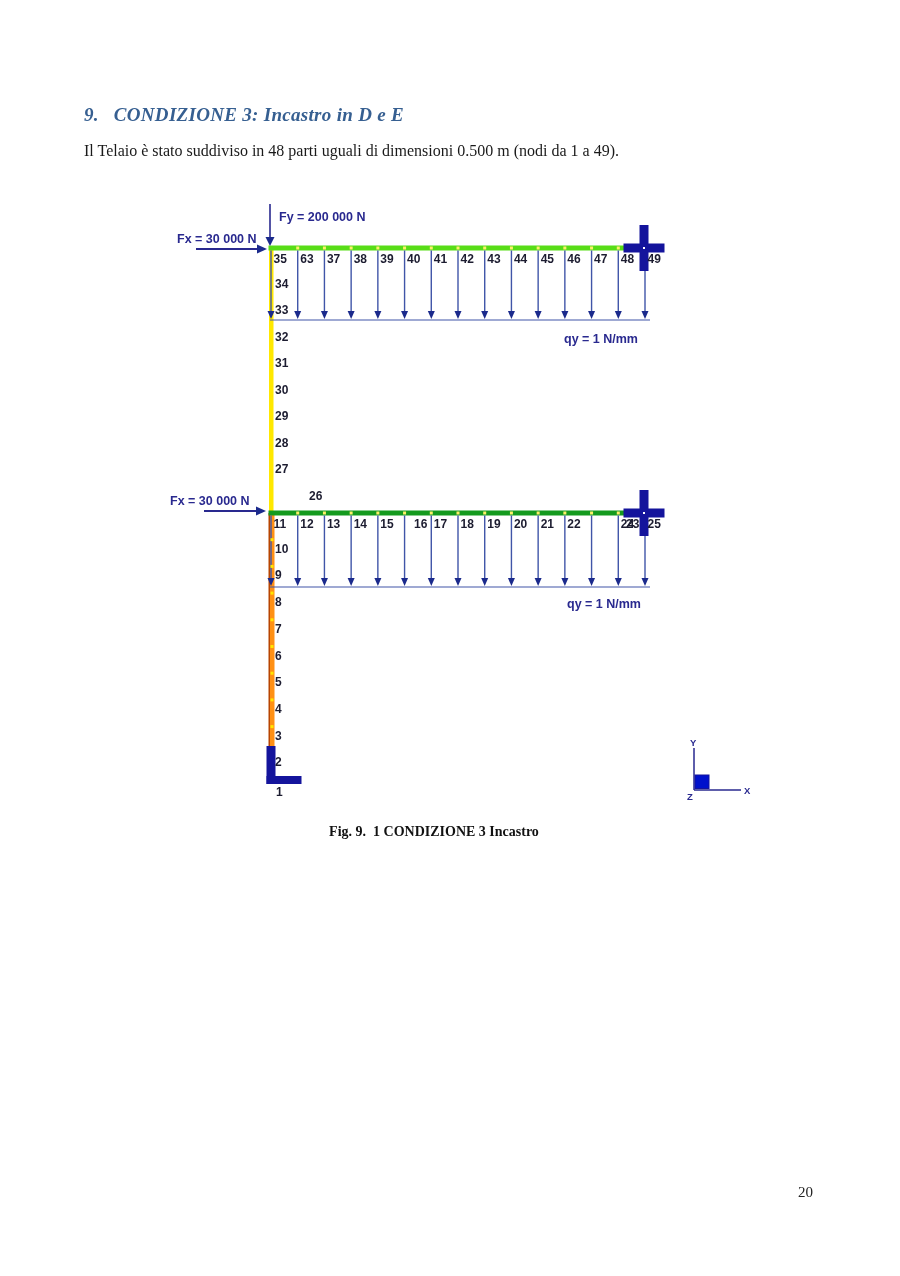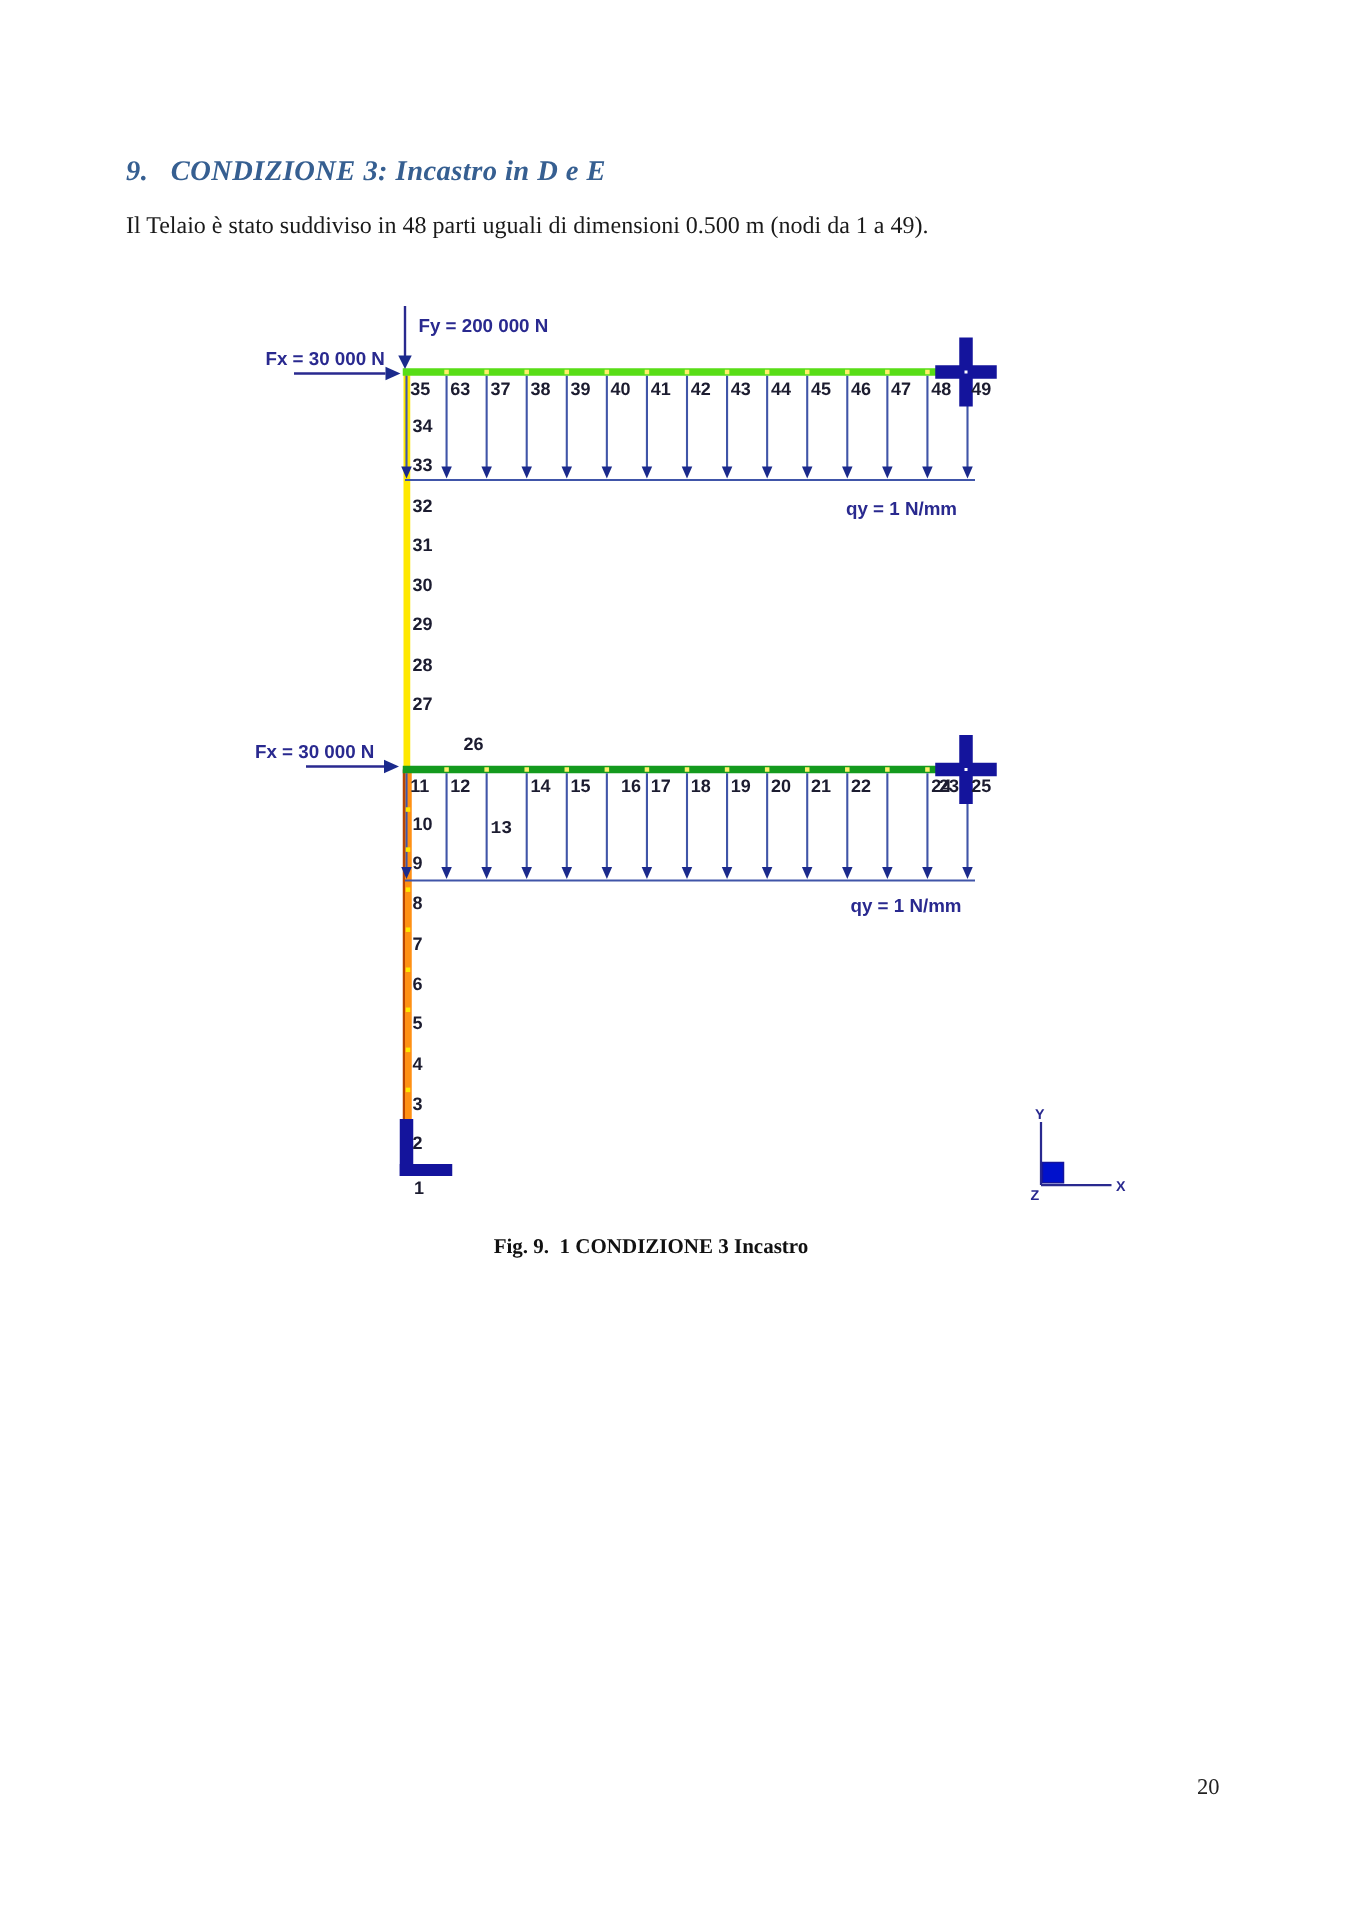--- a/index.html
+++ b/index.html
@@ -185,21 +185,21 @@
       <span class="node-label" style="left: 460.5px; top: 253px;">42</span>
       <span class="node-label" style="left: 487.214px; top: 253px;">43</span>
       <span class="node-label" style="left: 513.929px; top: 253px;">44</span>
       <span class="node-label" style="left: 540.643px; top: 253px;">45</span>
       <span class="node-label" style="left: 567.357px; top: 253px;">46</span>
       <span class="node-label" style="left: 594.071px; top: 253px;">47</span>
       <span class="node-label" style="left: 620.786px; top: 253px;">48</span>
       <span class="node-label" style="left: 647.5px; top: 253px;">49</span>
       <span class="node-label" style="left: 273.5px; top: 518px;">11</span>
       <span class="node-label" style="left: 300.214px; top: 518px;">12</span>
-      <span class="node-label" style="left: 326.929px; top: 546px; font-family: Liberation Mono, monospace;">13</span>
+      <span class="node-label" style="left: 326.929px; top: 518px;">13</span>
       <span class="node-label" style="left: 353.643px; top: 518px;">14</span>
       <span class="node-label" style="left: 380.357px; top: 518px;">15</span>
       <span class="node-label" style="left: 414px; top: 518px;">16</span>
       <span class="node-label" style="left: 433.786px; top: 518px;">17</span>
       <span class="node-label" style="left: 460.5px; top: 518px;">18</span>
       <span class="node-label" style="left: 487.214px; top: 518px;">19</span>
       <span class="node-label" style="left: 513.929px; top: 518px;">20</span>
       <span class="node-label" style="left: 540.643px; top: 518px;">21</span>
       <span class="node-label" style="left: 567.357px; top: 518px;">22</span>
       <span class="node-label" style="left: 594.071px; top: 518px; padding-left: 32px;">23</span>

